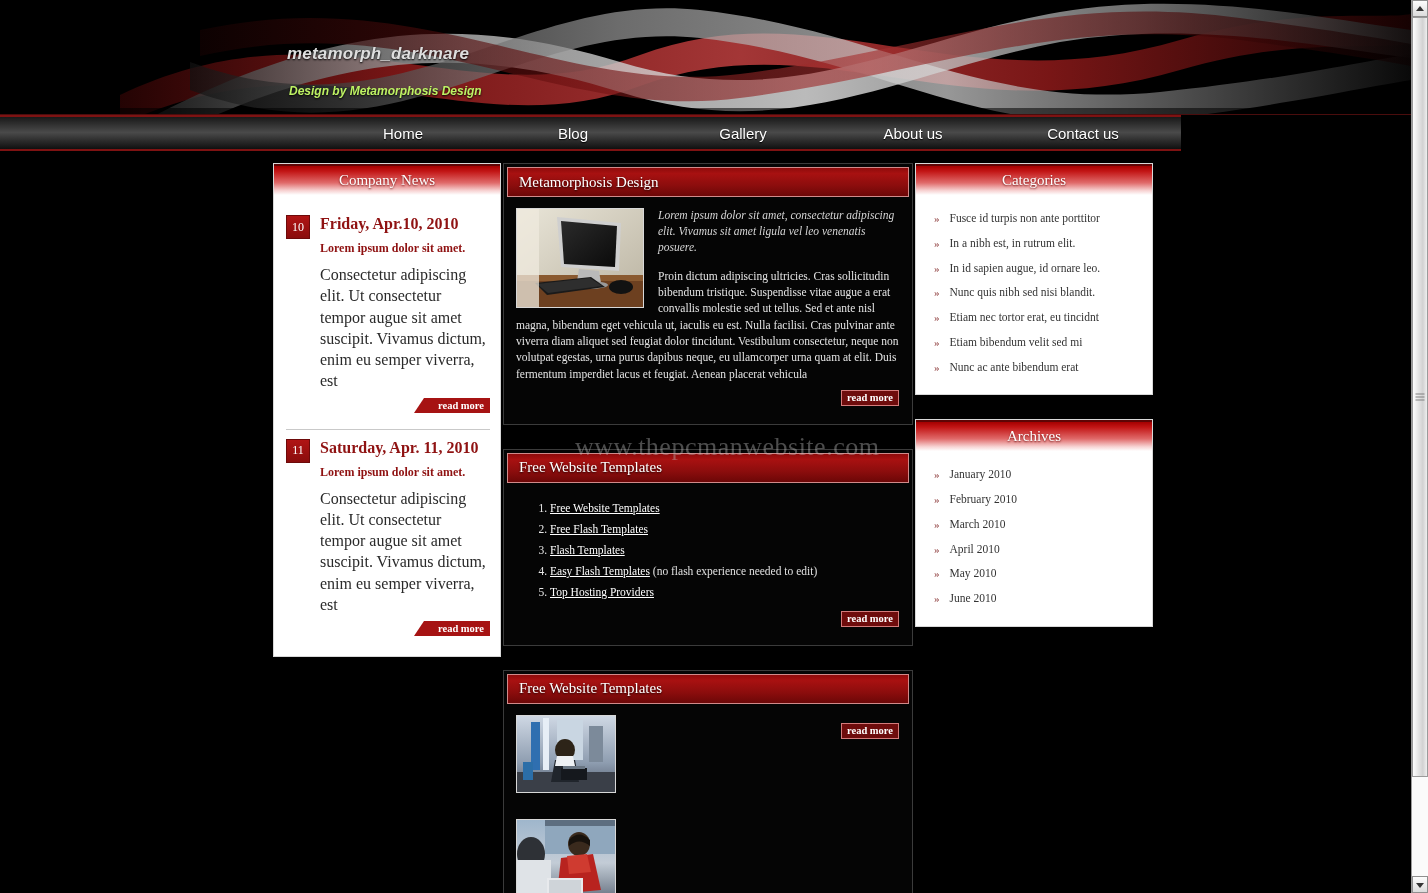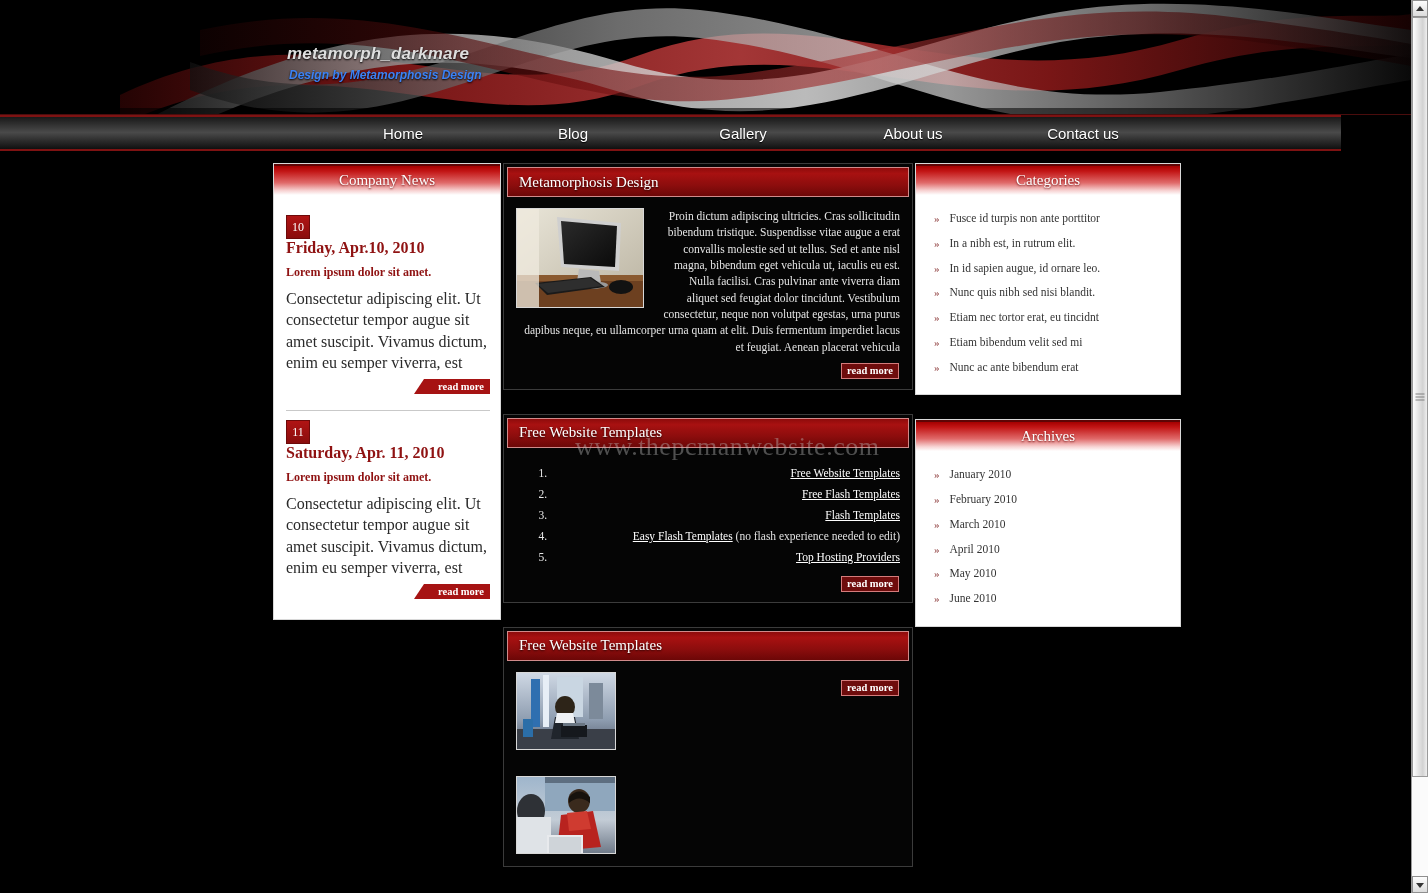--- a/index.html
+++ b/index.html
@@ -71,28 +71,28 @@
     z-index: 5;
   }
   #site-title {
     font-size: 17px; font-style: italic; font-weight: bold;
     color: #dedede;
     letter-spacing: .2px;
     text-shadow: 0 1px 2px #000;
   }
   #site-tagline {
     font-size: 12px; font-style: italic; font-weight: bold;
-    color: #3b82f6; margin-top: 4px; margin-left: 2px;
+    color: #bef264; margin-top: 20px; margin-left: 2px;
     text-shadow: 0 1px 2px #000;
   }
 
   
   #nav {
     position: relative;
-    width: 1341px; height: 36px;
+    width: 1181px; height: 36px;
     background: linear-gradient(to bottom, #191919 0%, #2f2f2f 22%, #4a4a4a 48%, #2a2a2a 76%, #101010 100%);
     border-top: 2px solid #7e1212;
     border-bottom: 2px solid #7e1212;
     display: flex; align-items: center;
   }
   #nav ul { list-style: none; display: flex; margin-left: 318px; }
   #nav li a {
     display: block;
     color: #ffffff; text-decoration: none;
     font-size: 15px;
@@ -104,21 +104,21 @@
   
   #page {
     position: relative;
     width: 1411px;
     padding-top: 12px;
     display: block;
     font-family: Liberation Serif, serif;
   }
   #left-col  { position: absolute; left: 273px; top: 12px;  width: 228px; }
   #mid-col   { position: absolute; left: 503px; top: 12px;  width: 410px; }
-  #right-col { position: absolute; left: 915px; top: 12px;  width: 266px; }
+  #right-col { position: absolute; left: 915px; top: 12px;  width: 238px; }
 
   
   .panel {
     background: #ffffff;
     border: 1px solid #d8d8d8;
     margin-bottom: 24px;
     box-shadow: 0 0 0 1px rgba(0,0,0,.25);
   }
   .panel-head {
     height: 31px;
@@ -128,21 +128,21 @@
   }
   .panel-head h2 {
     font-size: 15px; font-weight: normal; color: #ffffff;
     text-shadow: 0 1px 2px rgba(90,0,0,.85);
   }
   .panel-body { padding: 12px 10px 14px 12px; }
 
   
   .news-item { position: relative; padding: 8px 0 6px 0; }
   .news-item + .news-item { border-top: 1px solid #c9c9c9; margin-top: 10px; padding-top: 9px; }
-  .news-row { display: flex; flex-direction: column; }
+  .news-row { display: flex; }
   .daybox {
     width: 24px; height: 24px; flex: 0 0 24px;
     background: linear-gradient(to bottom, #b01414, #8a0d0d);
     border: 1px solid #6d0a0a;
     color: #fff; font-size: 12px;
     display: flex; align-items: center; justify-content: center;
     margin-right: 10px;
   }
   .news-text { flex: 1; }
   .news-date { font-size: 16px; font-weight: bold; color: #8f1212; margin-bottom: 8px; }
@@ -174,23 +174,22 @@
     color: #8c3a3a; font-size: 11px; margin-right: 10px; margin-left: 6px;
     flex: 0 0 auto; line-height: 1.25;
   }
   .bullet-list li a { color: #333; text-decoration: none; }
 
   
   .dark-box {
     background: #050505;
     border: 1px solid #3b3b3b;
     margin-bottom: 24px;
-    padding-bottom: 4px;
+    padding-bottom: 12px;
     position: relative;
-    text-align: right;
   }
   .dark-head {
     margin: 3px 3px 0 3px;
     height: 30px;
     background: linear-gradient(to bottom, #8e0b0b 0%, #a81111 20%, #8c0d0d 62%, #6c0707 100%);
     border: 1px solid #d08a8a;
     display: flex; align-items: center;
     padding-left: 11px;
   }
   .dark-head h2 {
@@ -383,20 +382,21 @@
               <polygon points="40,8 104,14 102,62 44,58" fill="#cfcfcf"></polygon>
               <polygon points="44,12 100,17 98,58 47,55" fill="url(#scrg)"></polygon>
               <polygon points="62,60 82,62 84,74 60,72" fill="#b9b9b9"></polygon>
               <ellipse cx="72" cy="76" rx="19" ry="4" fill="#9a9a9a"></ellipse>
               <polygon points="18,74 74,68 88,78 30,86" fill="#1a1a1a"></polygon>
               <polygon points="20,75 73,69 85,77 31,84" fill="#2e2e2e"></polygon>
               <ellipse cx="104" cy="78" rx="12" ry="7" fill="#121212"></ellipse>
               <rect x="0" y="0" width="22" height="100" fill="#efeade" opacity="0.75"></rect>
             </svg>
           </div>
+          <p class="article-lead">Lorem ipsum dolor sit amet, consectetur adipiscing elit. Vivamus sit amet ligula vel leo venenatis posuere.</p>
           <p class="article-text">Proin dictum adipiscing ultricies. Cras sollicitudin bibendum tristique. Suspendisse vitae augue a erat convallis molestie sed ut tellus. Sed et ante nisl magna, bibendum eget vehicula ut, iaculis eu est. Nulla facilisi. Cras pulvinar ante viverra diam aliquet sed feugiat dolor tincidunt. Vestibulum consectetur, neque non volutpat egestas, urna purus dapibus neque, eu ullamcorper urna quam at elit. Duis fermentum imperdiet lacus et feugiat. Aenean placerat vehicula</p>
           <a class="rm-btn" href="#">read more</a>
         </div>
       </section>
 
       <section class="dark-box">
         <div class="dark-head">
           <h2>Free Website Templates</h2>
         </div>
         <div class="dark-body clearfix">

